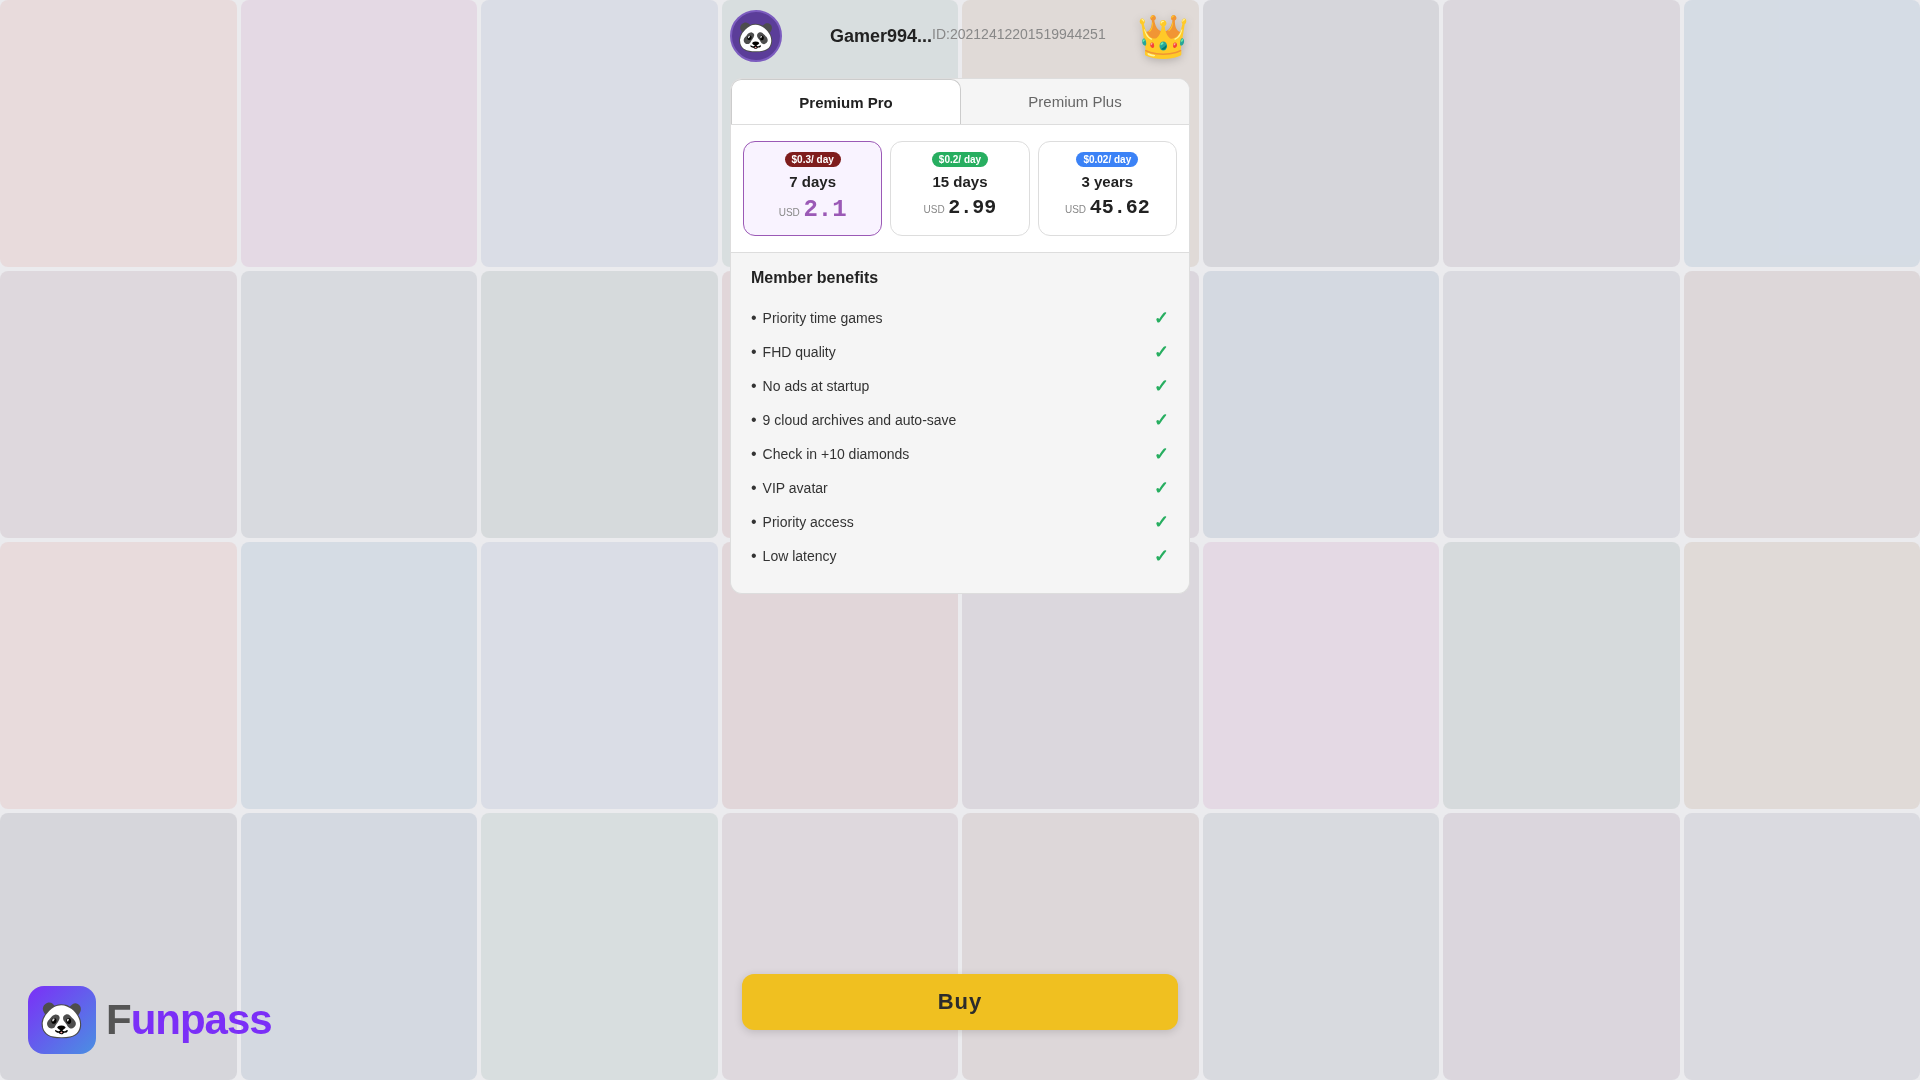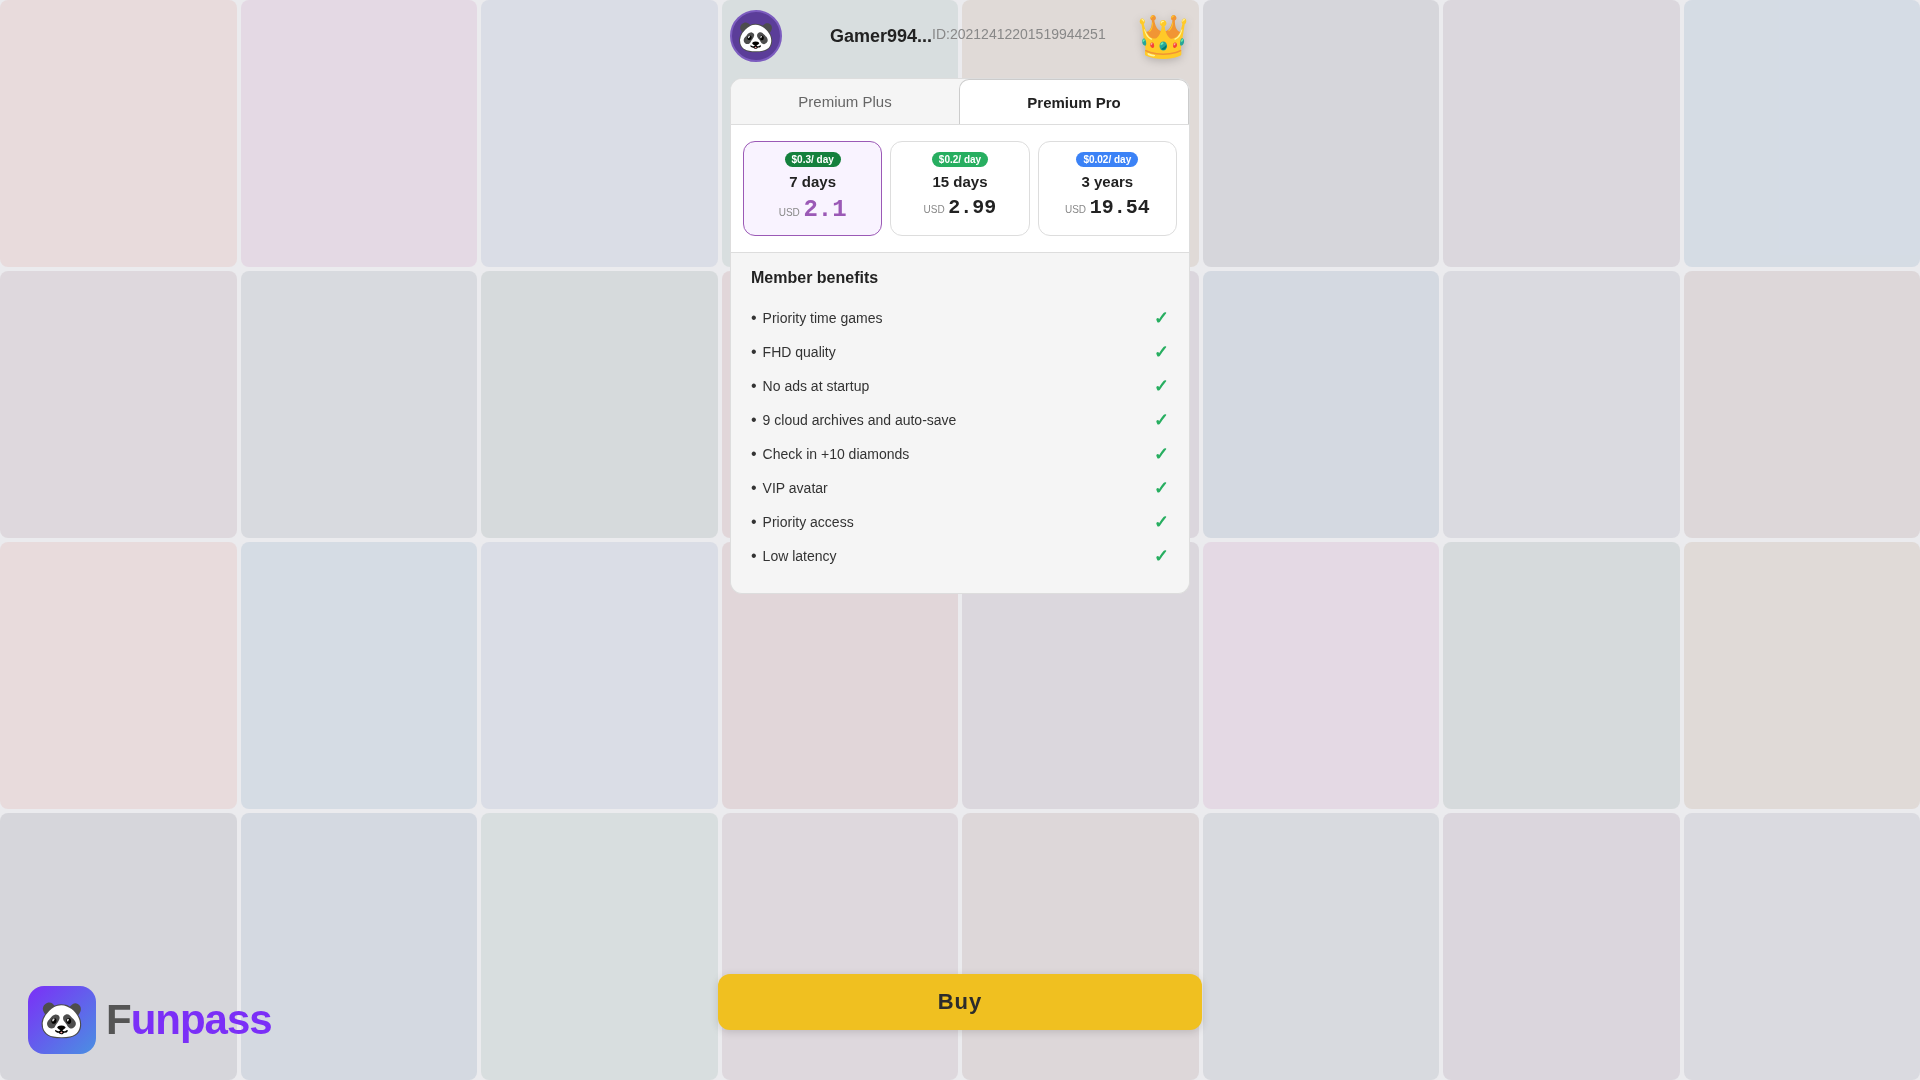--- a/index.html
+++ b/index.html
@@ -185,21 +185,21 @@
 
     .price-badge {
       font-size: 10px;
       font-weight: 700;
       color: white;
       padding: 2px 7px;
       border-radius: 10px;
       margin-bottom: 6px;
     }
 
-    .badge-orange { background: #15803d; }
+    .badge-orange { background: #7f1d1d; }
     .badge-green  { background: #27ae60; }
     .badge-blue   { background: #2980b9; }
     .badge-teal   { background: #3b82f6; }
 
     .plan-duration {
       font-size: 15px;
       font-weight: 600;
       color: #222;
       margin-bottom: 6px;
       text-align: right;
@@ -270,21 +270,21 @@
       font-size: 18px;
       font-weight: 700;
     }
 
     
     .buy-button {
       position: absolute;
       bottom: 50px;
       left: 50%;
       transform: translateX(-50%);
-      width: 484px;
+      width: 436px;
       height: 56px;
       background: #f0c020;
       border: none;
       border-radius: 12px;
       font-size: 22px;
       font-weight: 700;
       color: #2c2c2c;
       cursor: pointer;
       z-index: 10;
       letter-spacing: 1px;
@@ -369,22 +369,22 @@
       <span class="user-avatar-inner">🐼</span>
     </div>
     <div class="user-info">
       <span class="user-name">Gamer994...</span>
       <span class="user-id">ID:20212412201519944251</span>
     </div>
     <span class="crown-icon">👑</span>
   </div>
 
   <div class="tabs">
+    <button class="tab active">Premium Pro</button>
     <button class="tab">Premium Plus</button>
-    <button class="tab active">Premium Pro</button>
   </div>
 
   <div class="plans-container">
 
     <div class="plan-card selected">
       <span class="price-badge badge-orange">$0.3/ day</span>
       <div class="plan-duration">7 days</div>
       <div class="plan-price">
         <span class="plan-price-usd">USD</span>
         <span class="plan-price-amount purple">2.1</span>
@@ -399,21 +399,21 @@
         <span class="plan-price-amount">2.99</span>
       </div>
     </div>
 
 
     <div class="plan-card">
       <span class="price-badge badge-teal">$0.02/ day</span>
       <div class="plan-duration">3 years</div>
       <div class="plan-price">
         <span class="plan-price-usd">USD</span>
-        <span class="plan-price-amount">19.54</span>
+        <span class="plan-price-amount">45.62</span>
       </div>
     </div>
 
   </div>
 
   <div class="benefits-section">
     <div class="benefits-title">Member benefits</div>
 
     <div class="benefit-row">
       <span class="benefit-text">

